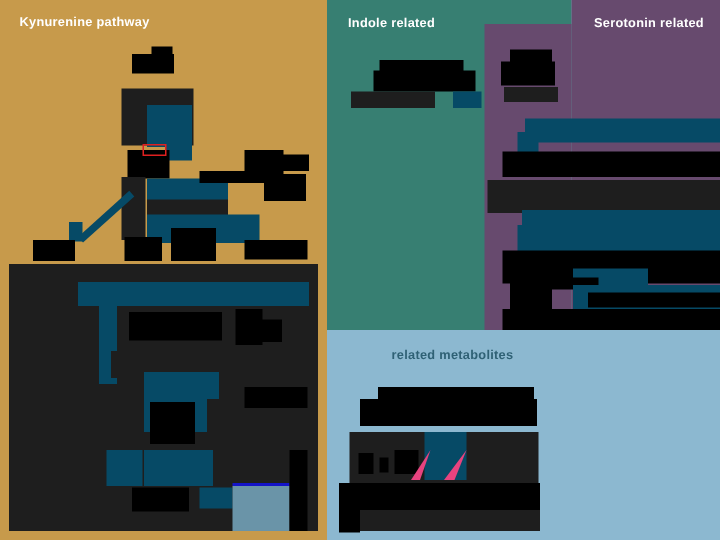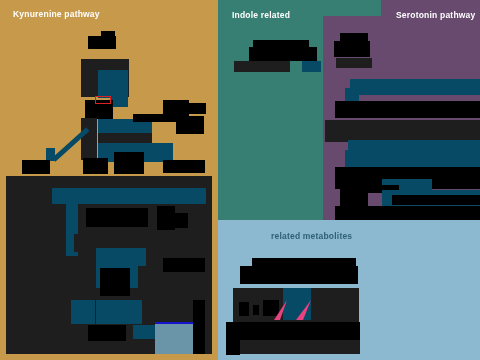--- a/index.html
+++ b/index.html
@@ -72,21 +72,21 @@
 
   <div class="panel" style="left:218px;top:0;width:163px;height:220px;background:#377f72;"></div>
   <div class="panel-title" style="left:232px;top:10px;color:#ffffff;">Indole related</div>
 
   <div class="blk" style="left:253px;top:40px;width:56px;height:18px;"></div>
   <div class="blk" style="left:249px;top:47px;width:68px;height:14px;"></div>
   <div class="box" style="left:234px;top:61px;width:56px;height:11px;"></div>
   <div class="arw" style="left:302px;top:61px;width:19px;height:11px;"></div>
 
   <div class="panel" style="left:381px;top:0;width:99px;height:228px;background:#674a6e;"></div>
-  <div class="panel-title" style="left:396px;top:10px;color:#ffffff;">Serotonin pathway</div>
+  <div class="panel-title" style="left:396px;top:10px;color:#ffffff;">Serotonin related</div>
 
   <div class="panel" style="left:323px;top:16px;width:58px;height:56px;background:#674a6e;"></div>
   <div class="blk" style="left:340px;top:33px;width:28px;height:16px;"></div>
   <div class="blk" style="left:334px;top:41px;width:36px;height:16px;"></div>
   <div class="box" style="left:336px;top:58px;width:36px;height:10px;"></div>
 
   <div class="panel" style="left:323px;top:72px;width:58px;height:156px;background:#674a6e;"></div>
 
   <div class="arw" style="left:350px;top:79px;width:130px;height:16px;"></div>
   <div class="arw" style="left:345px;top:88px;width:14px;height:16px;"></div>
@@ -96,21 +96,21 @@
   <div class="arw" style="left:345px;top:150px;width:10px;height:30px;"></div>
   <div class="blk" style="left:335px;top:167px;width:145px;height:22px;"></div>
   <div class="blk" style="left:340px;top:184px;width:28px;height:28px;"></div>
   <div class="arw" style="left:382px;top:179px;width:50px;height:12px;"></div>
   <div class="blk" style="left:341px;top:185px;width:58px;height:8px;"></div>
   <div class="arw" style="left:382px;top:190px;width:98px;height:18px;"></div>
   <div class="blk" style="left:392px;top:195px;width:88px;height:10px;"></div>
   <div class="blk" style="left:335px;top:206px;width:145px;height:14px;"></div>
 
   <div class="panel" style="left:218px;top:220px;width:262px;height:140px;background:#8cb8d0;"></div>
-  <div class="panel-title" style="left:226px;top:231px;color:#2f6175;padding-left:45px;">related metabolites</div>
+  <div class="panel-title" style="left:216px;top:231px;color:#2f6175;padding-left:45px;">related metabolites</div>
 
   <div class="blk" style="left:252px;top:258px;width:104px;height:26px;"></div>
   <div class="blk" style="left:240px;top:266px;width:118px;height:18px;"></div>
   <div class="box" style="left:233px;top:288px;width:126px;height:36px;"></div>
   <div class="arw" style="left:283px;top:288px;width:28px;height:32px;"></div>
   <div class="blk" style="left:239px;top:302px;width:10px;height:14px;"></div>
   <div class="blk" style="left:253px;top:305px;width:6px;height:10px;"></div>
   <div class="blk" style="left:263px;top:300px;width:16px;height:16px;"></div>
   <svg class="pinkarw" style="left:274px;top:300px;width:14px;height:20px;" viewBox="0 0 14 20">
     <polygon points="13,0 0,20 6,20" fill="#e8437f"></polygon>

